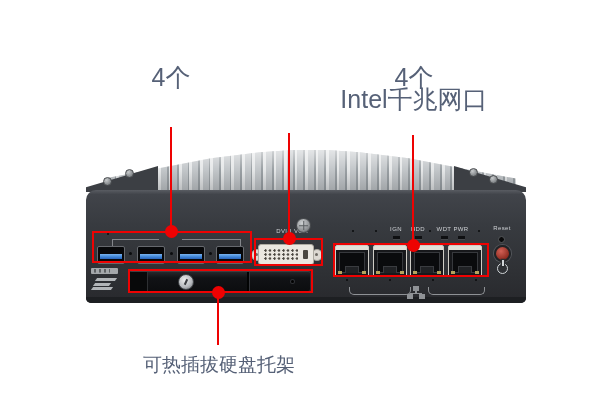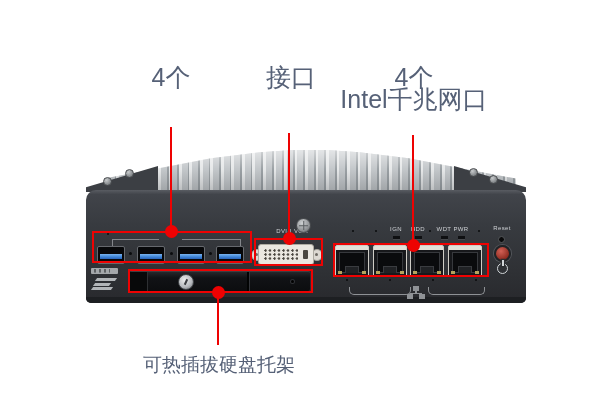--- a/index.html
+++ b/index.html
@@ -229,21 +229,20 @@
 
   <div class="abs callout-dot" style="left:164.5px;top:224.5px;"></div>
   <div class="abs callout-dot" style="left:282.5px;top:231.5px;"></div>
   <div class="abs callout-dot" style="left:406.5px;top:238.5px;"></div>
   <div class="abs callout-dot" style="left:211.5px;top:285.5px;"></div>
 
   <div class="abs callout-label" style="left:86px;top:67px;width:170px;">
     <div class="ln">4个</div>
   </div>
   <div class="abs callout-label" style="left:221px;top:67px;width:140px;">
-    <div class="ln">接口</div>
   </div>
   <div class="abs callout-label" style="left:329px;top:67px;width:170px;">
     <div class="ln">4个</div>
     <div class="ln">Intel千兆网口</div>
   </div>
   <div class="abs callout-label big" style="left:119px;top:353px;width:200px;">可热插拔硬盘托架</div>
 
 </div>
 
 </body></html>

